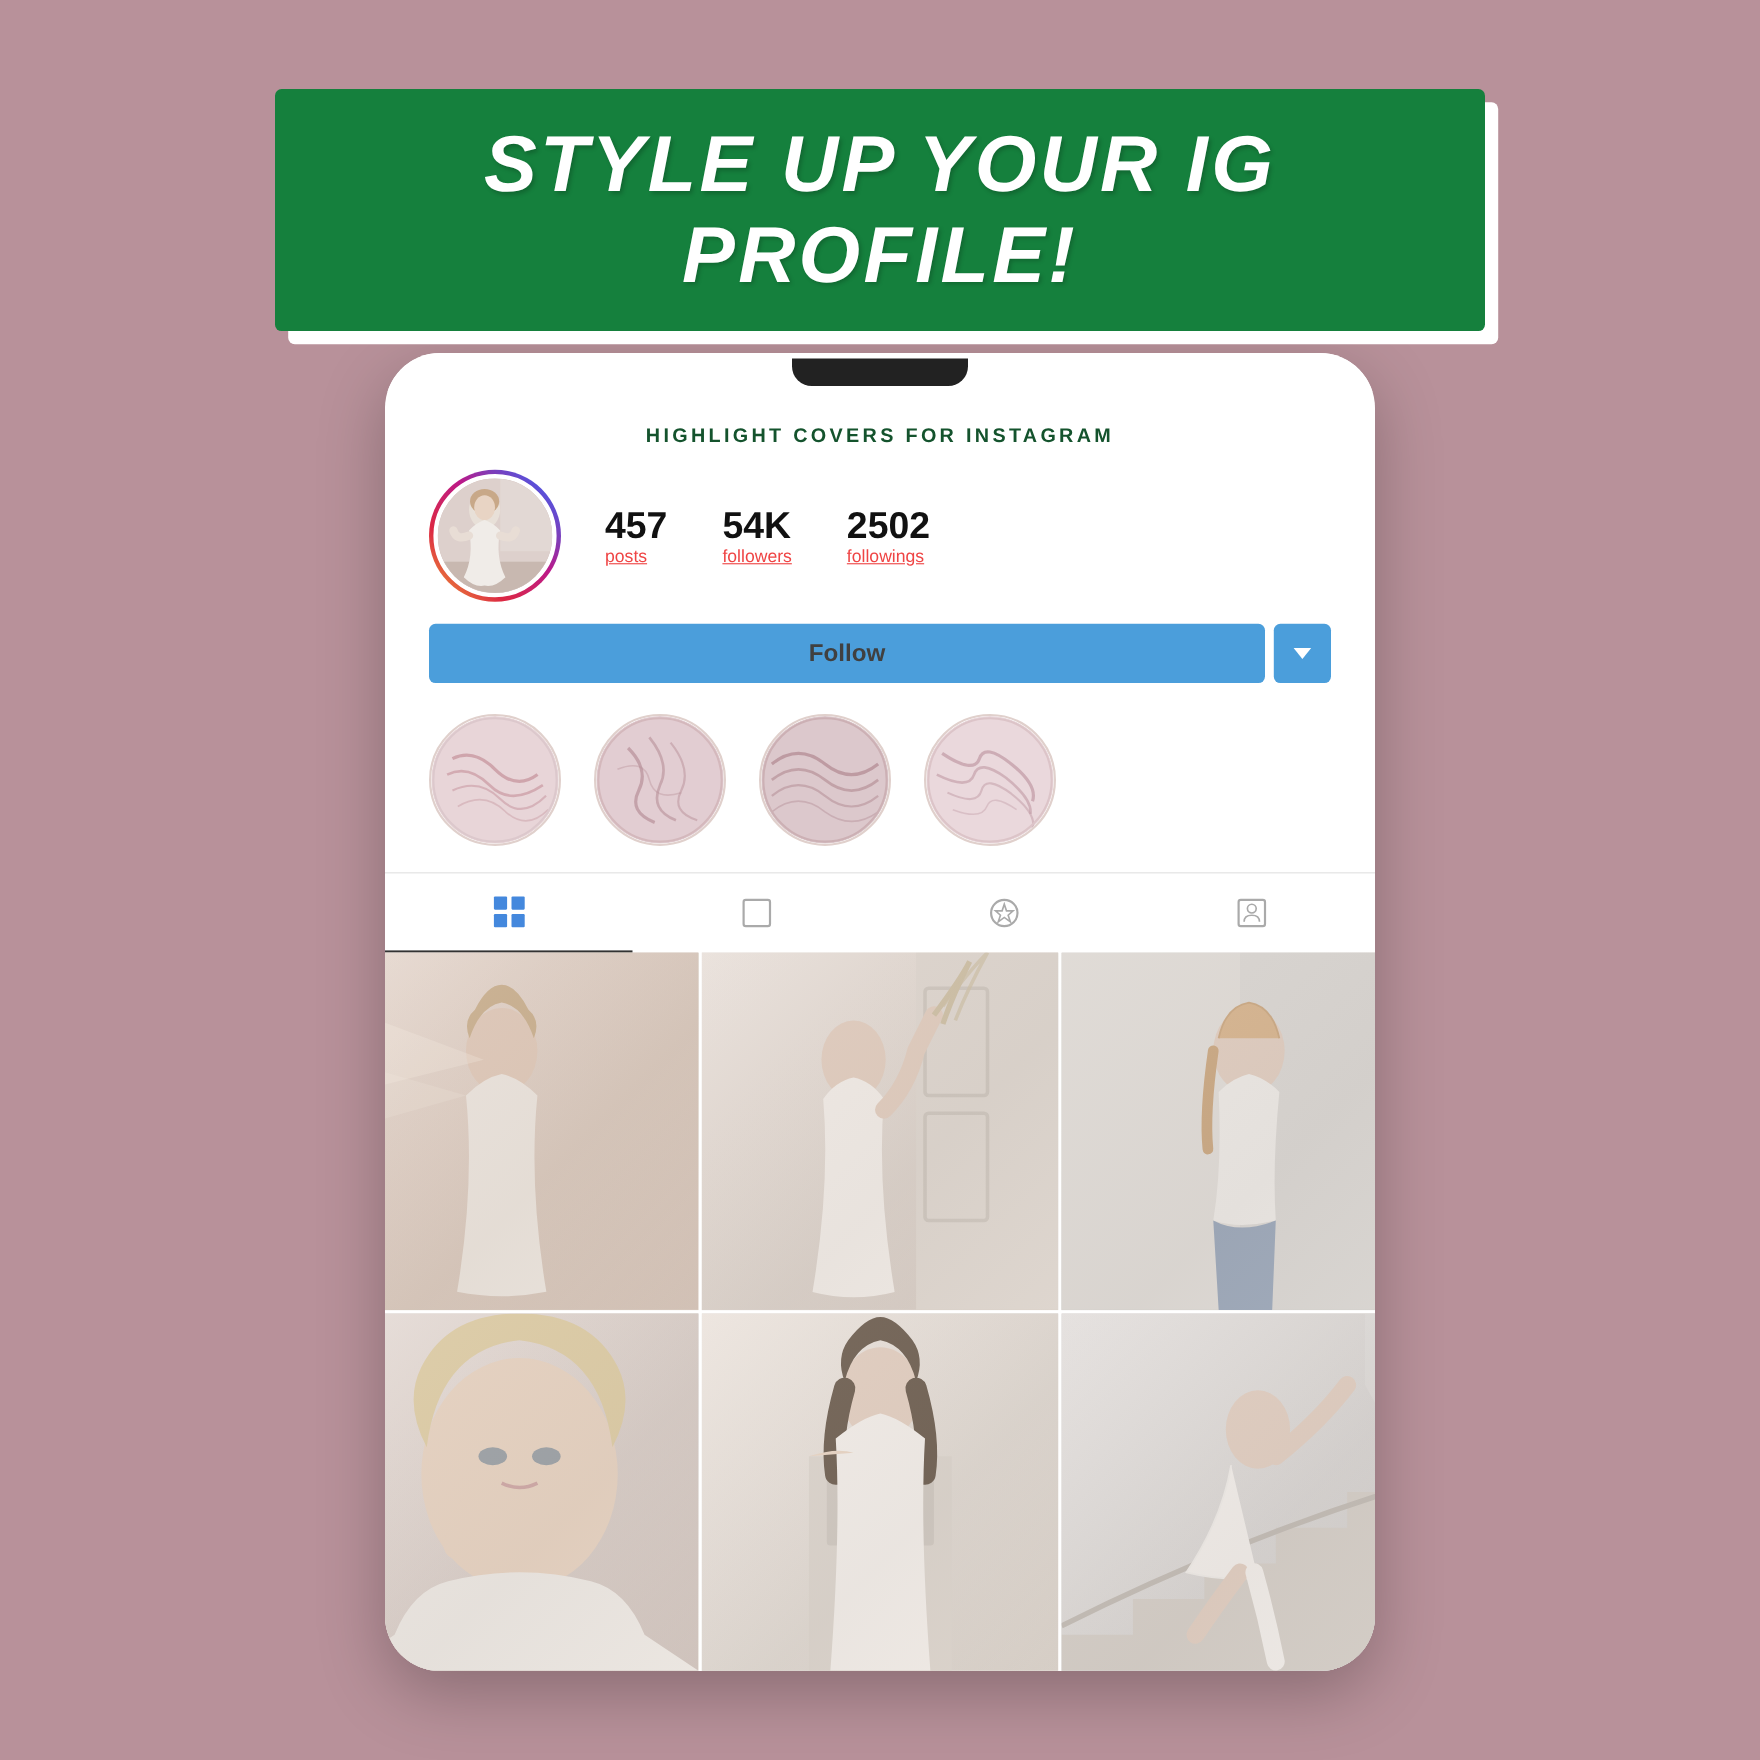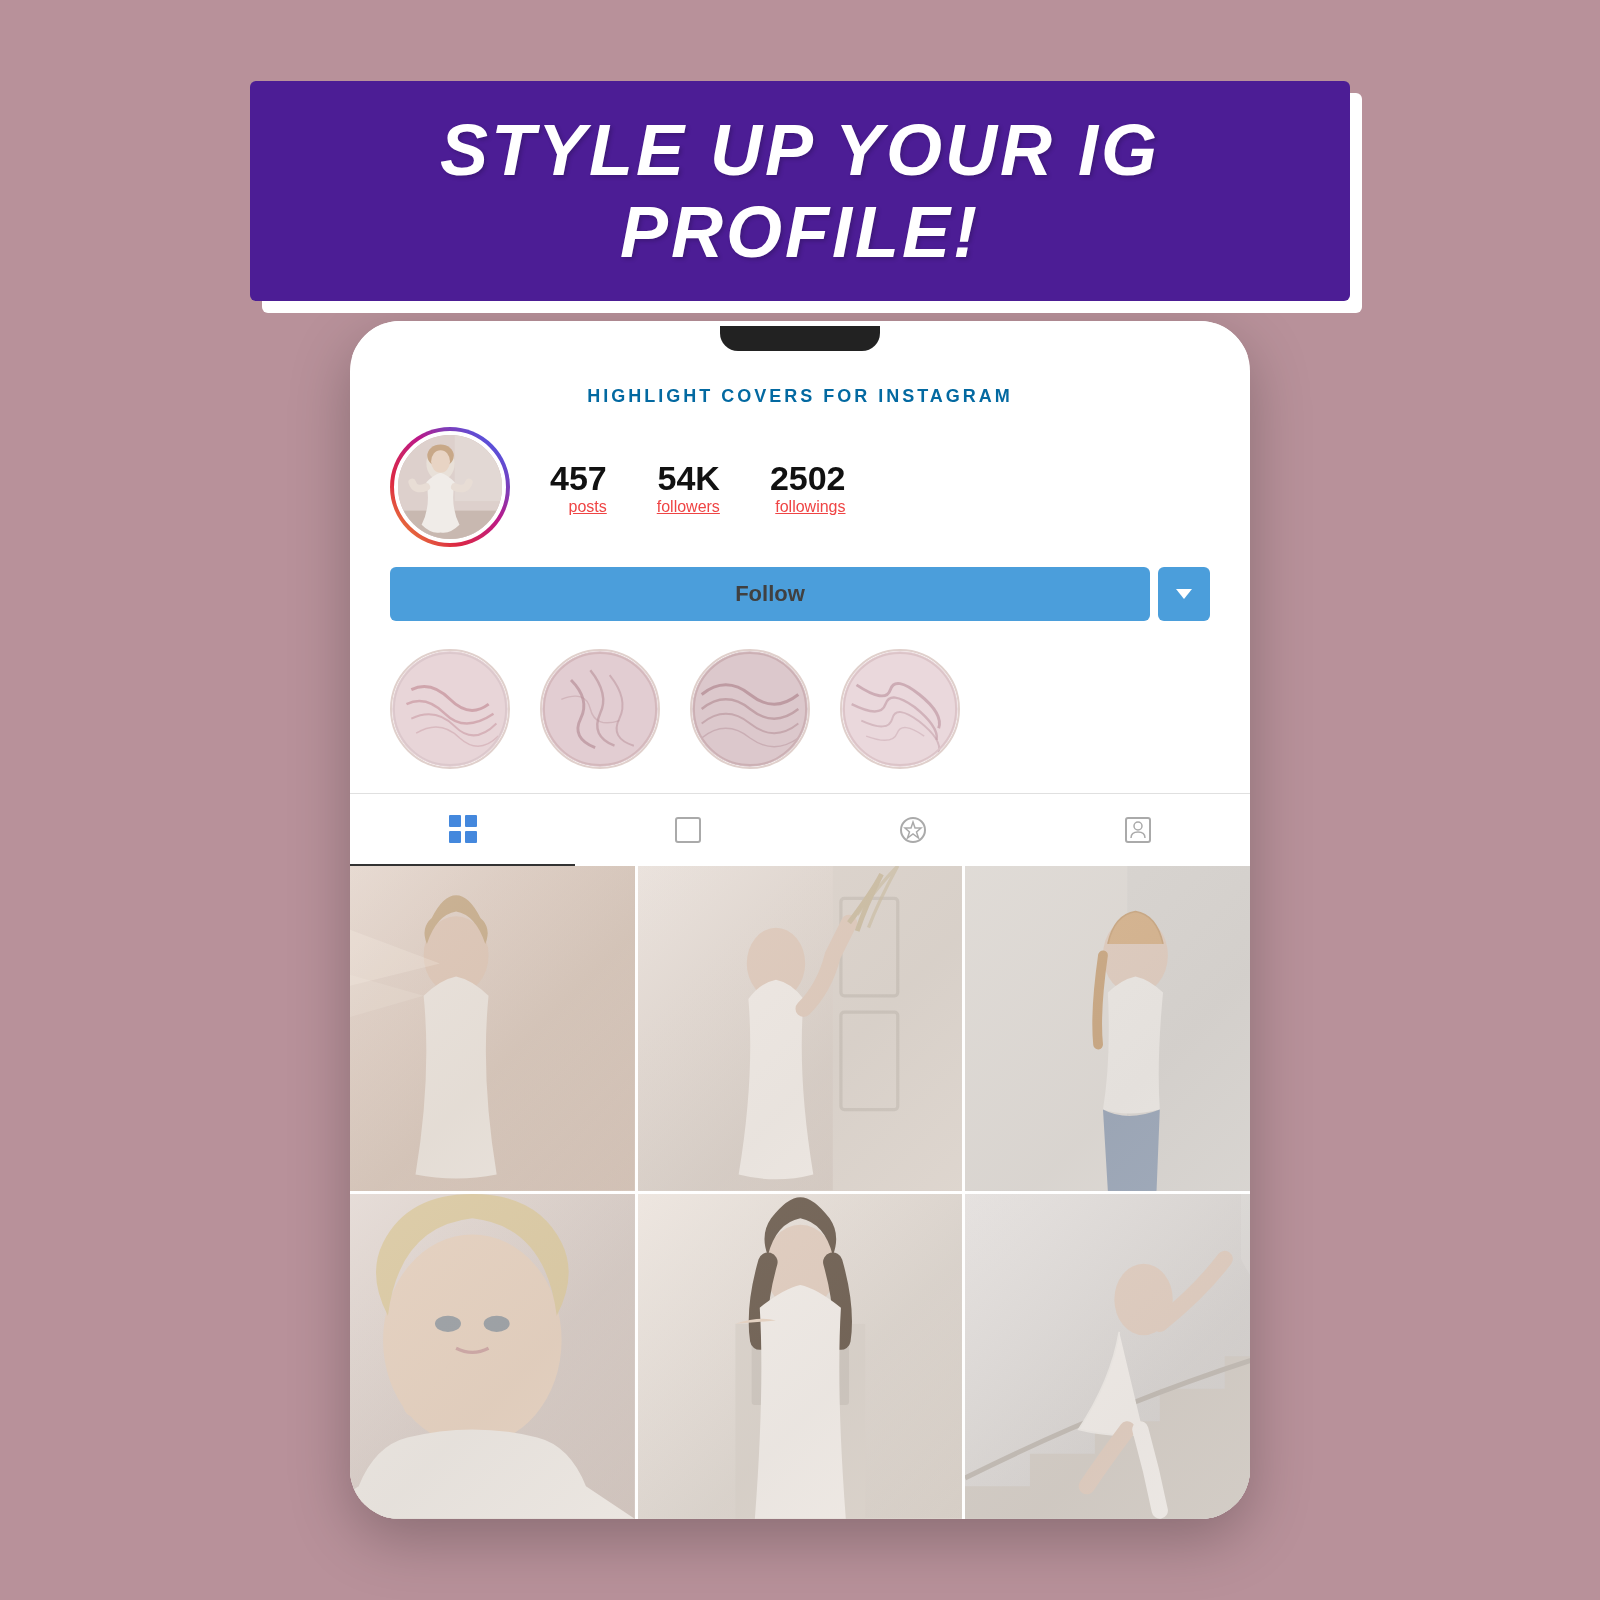--- a/index.html
+++ b/index.html
@@ -35,21 +35,21 @@
       top: 12px;
       left: 12px;
       width: 100%;
       height: 100%;
       background: white;
       border-radius: 6px;
     }
 
     .title-banner {
       position: relative;
-      background-color: #4c1d95;
+      background-color: #15803d;
       border-radius: 6px;
       padding: 28px 40px;
       text-align: center;
       z-index: 1;
     }
 
     .title-text {
       font-size: 72px;
       font-weight: 900;
       color: white;
@@ -72,21 +72,21 @@
     .phone-inner {
       padding: 30px 40px 0 40px;
     }
 
     
     .ig-header-label {
       text-align: center;
       font-size: 18px;
       font-weight: 600;
       letter-spacing: 3px;
-      color: #0369a1;
+      color: #14532d;
       margin-bottom: 20px;
       text-transform: uppercase;
     }
 
     .ig-profile-row {
       display: flex;
       align-items: center;
       gap: 40px;
       margin-bottom: 20px;
     }
@@ -114,21 +114,21 @@
 
     .ig-stats {
       display: flex;
       gap: 50px;
       flex: 1;
     }
 
     .stat-item {
       display: flex;
       flex-direction: column;
-      align-items: flex-end;
+      align-items: flex-start;
     }
 
     .stat-number {
       font-size: 34px;
       font-weight: 700;
       color: #111;
     }
 
     .stat-label {
       font-size: 16px;

